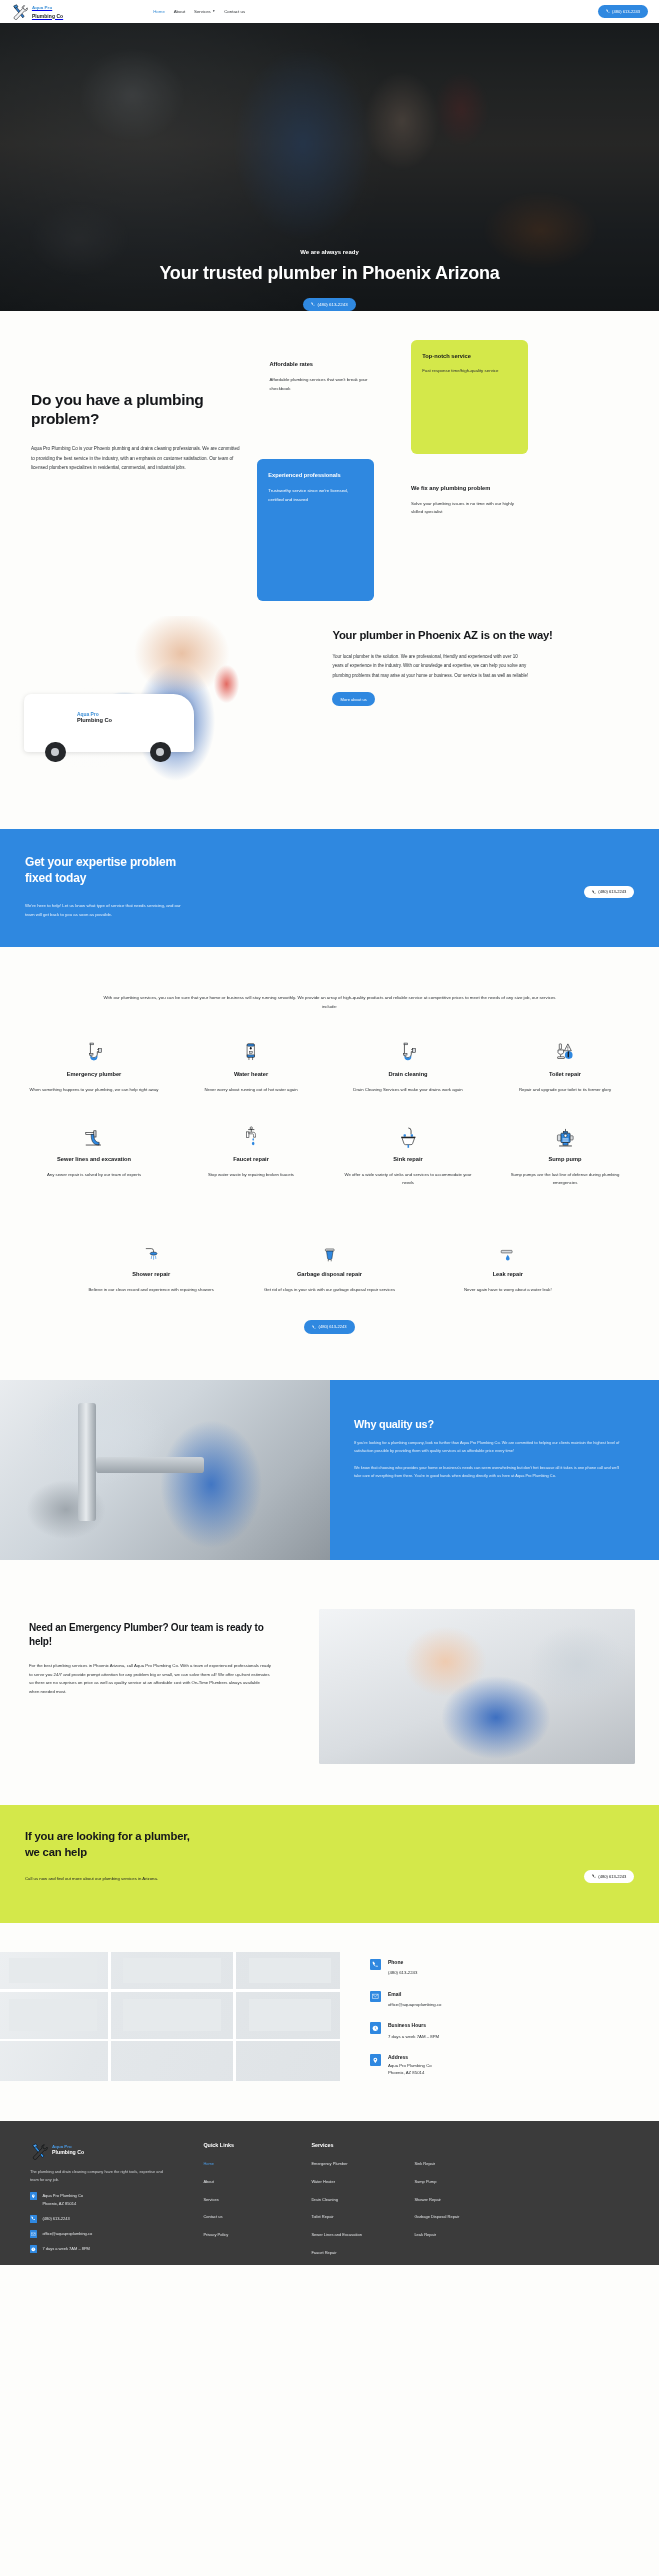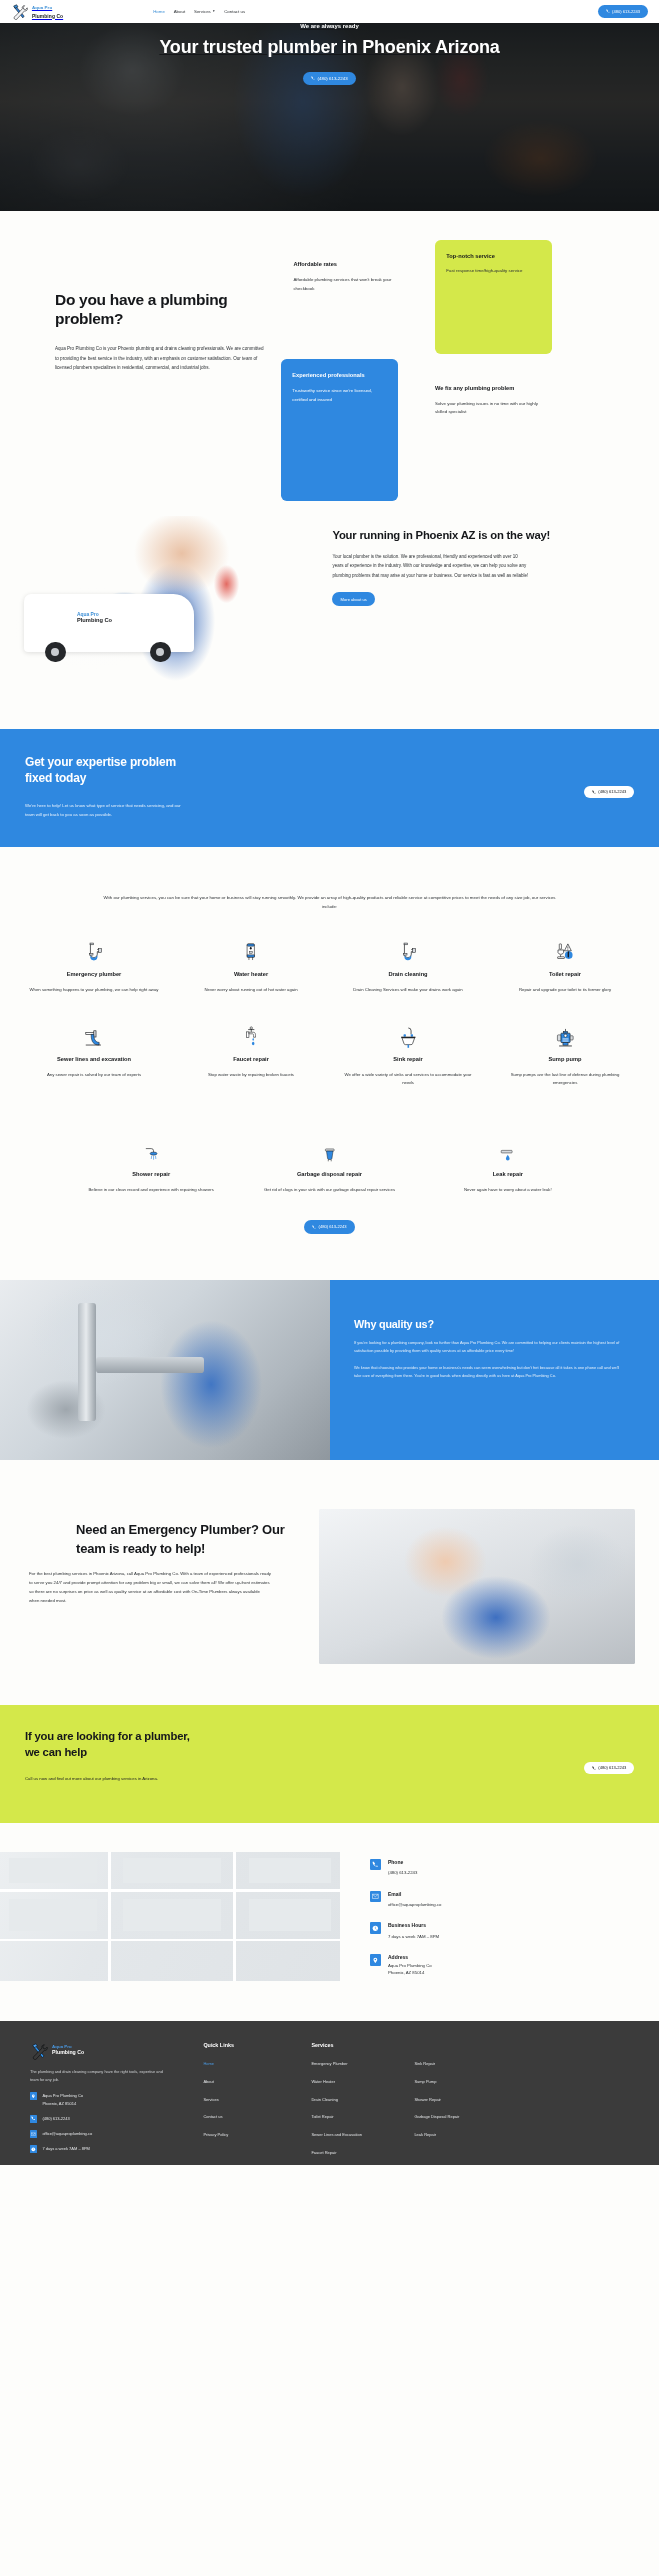--- a/index.html
+++ b/index.html
@@ -49,27 +49,27 @@
     white-space: nowrap;
     border: none;
     cursor: pointer;
     font-family: inherit;
   }
   .phone-pill.light { background: #ffffff; color: #15171a; }
   .phone-ico { width: 4.1px; height: 4.1px; display:block; }
 
   
   .hero {
-    height: 188px;
+    height: 288px;
     position: relative;
     overflow: hidden;
     background:
       radial-gradient(circle at 22% 38%, rgba(255,255,255,.12), transparent 45%),
       linear-gradient(180deg, #2a2c2e 0%, #3a3b3a 18%, #4b4743 42%, #2e3033 72%, #1f2123 100%);
-    display: flex; flex-direction: column; align-items: center; justify-content: flex-start; text-decoration: underline;
+    display: flex; flex-direction: column; align-items: center; justify-content: flex-end;
   }
   .hero::before {
     content: "";
     position: absolute; inset: 0;
     background:
       radial-gradient(ellipse 113px 155px at 46% 42%, rgba(63,120,200,.55), transparent 62%),
       radial-gradient(ellipse 62px 82px at 61% 34%, rgba(226,186,160,.45), transparent 60%),
       radial-gradient(ellipse 46px 62px at 70% 30%, rgba(200,60,60,.35), transparent 60%),
       radial-gradient(ellipse 82px 72px at 20% 25%, rgba(210,215,220,.30), transparent 65%),
       radial-gradient(ellipse 93px 62px at 82% 72%, rgba(235,120,40,.30), transparent 62%),
@@ -90,21 +90,20 @@
     display: inline-flex; align-items: center; gap: 2.1px; cursor: pointer;
     font-family: inherit;
   }
 
   
   .problem {
     padding: 47px 31px 20.6px;
     display: flex;
     gap: 4px;
     position: relative;
-    margin-left: 24px;
   }
   .problem-left { width: 222px; padding-top: 33px; }
   .h2-big { font-size: 15.5px; font-weight: 800; line-height: 1.22; letter-spacing: -0.3px; }
   .problem-para {
     margin-top: 15.5px; font-size: 4.6px; line-height: 2.05; color: #2b2f33; width: 210px;
   }
   .problem-right { flex: 1; position: relative; height: 170px; }
   .feat {
     position: absolute; width: 112px;
   }
@@ -193,33 +192,33 @@
     background: linear-gradient(180deg,#cfd5da,#9aa2a9);
     border-radius: 3.1px;
   }
   .why-text { flex:1; background:#2f88e0; padding: 38px 39px 0 24px; }
   .why-text h2 { color:#fff; font-size: 10.8px; font-weight: 800; letter-spacing:-0.2px; }
   .why-text p { color:#e6f0fb; font-size: 3.9px; line-height: 2.0; margin-top: 9.3px; }
 
   
   .emg { display:flex; padding: 49px 0 41px; }
   .emg-text { width: 319px; padding: 12.4px 31px 0 29px; }
-  .emg-text h2 { font-size: 13px; font-weight:800; line-height: 1.4; letter-spacing:-0.2px;margin-left:47px; }
+  .emg-text h2 { font-size: 10px; font-weight:800; line-height: 1.4; letter-spacing:-0.2px; }
   .emg-text p { margin-top: 12.4px; font-size: 4.3px; line-height: 2.05; color:#2b2f33; width: 242px;}
   .emg-img {
     flex:1; height: 155px; margin-right: 24px; border-radius: 1.5px;
     background:
       radial-gradient(ellipse 67px 57px at 40% 34%, rgba(240,200,170,.9), transparent 62%),
       radial-gradient(ellipse 88px 67px at 56% 70%, rgba(45,100,190,.9), transparent 62%),
       radial-gradient(ellipse 77px 62px at 82% 36%, rgba(205,212,218,.9), transparent 64%),
       linear-gradient(160deg,#f2f4f6,#d9dde1 55%,#b9bec3);
   }
 
   
-  .cta-green { background:#d4e84a; padding: 23px 25px 40px; display:flex; align-items:center; }
+  .cta-green { background:#d4e84a; padding: 23px 25px 40px; display:flex; align-items:flex-end; }
   .cta-green h2 { font-size: 11.3px; font-weight:800; line-height:1.42; letter-spacing:-0.2px; width: 165px; color:#15171a;}
   .cta-green p { font-size: 4.3px; line-height: 2.1; margin-top: 13.4px; width: 155px; color:#1c1f22;}
   .cta-green .pill-holder { margin-left:auto; padding-top: 25px; }
 
   
   .contact { display:flex; padding: 29px 0 31px; }
   .contact-map {
     flex: 0 0 340px; height: 129px; margin-left: 0;
     background:
       linear-gradient(115deg,#eceff1 0%, #e3e7ea 35%, #dfe3e6 100%);
@@ -349,21 +348,21 @@
   <div class="otw-img">
     <div class="van-body"></div>
     <div class="van-logo">
       <small>Aqua Pro</small>
       <span>Plumbing Co</span>
     </div>
     <div class="wheel w1"></div>
     <div class="wheel w2"></div>
   </div>
   <div class="otw-text">
-    <h2>Your running in Phoenix AZ is on the way!</h2>
+    <h2>Your plumber in Phoenix AZ is on the way!</h2>
     <p>Your local plumber is the solution. We are professional, friendly and experienced with over 10 years of experience in the industry. With our knowledge and expertise, we can help you solve any plumbing problems that may arise at your home or business. Our service is fast as well as reliable!</p>
     <button class="otw-btn">More about us</button>
   </div>
 </section>
 
 <section class="cta-blue">
   <div>
     <h2>Get your expertise problem fixed today</h2>
     <p>We're here to help! Let us know what type of service that needs servicing, and our team will get back to you as soon as possible.</p>
   </div>

